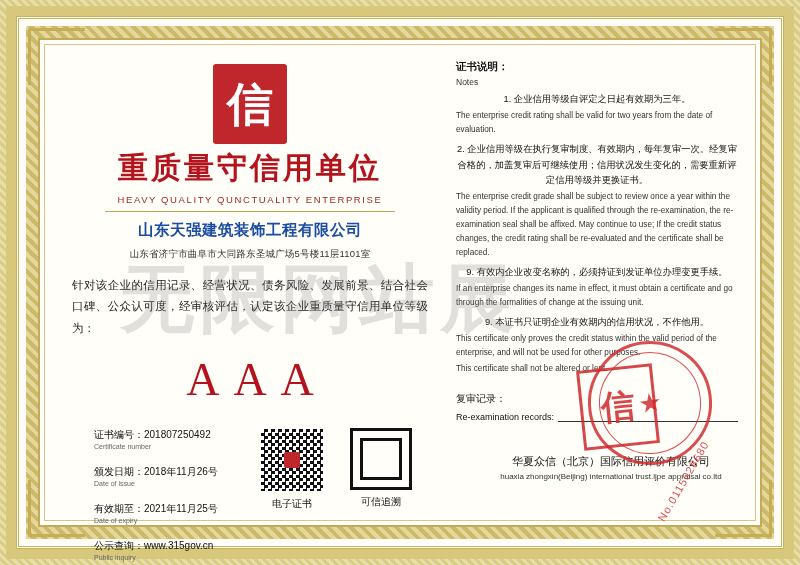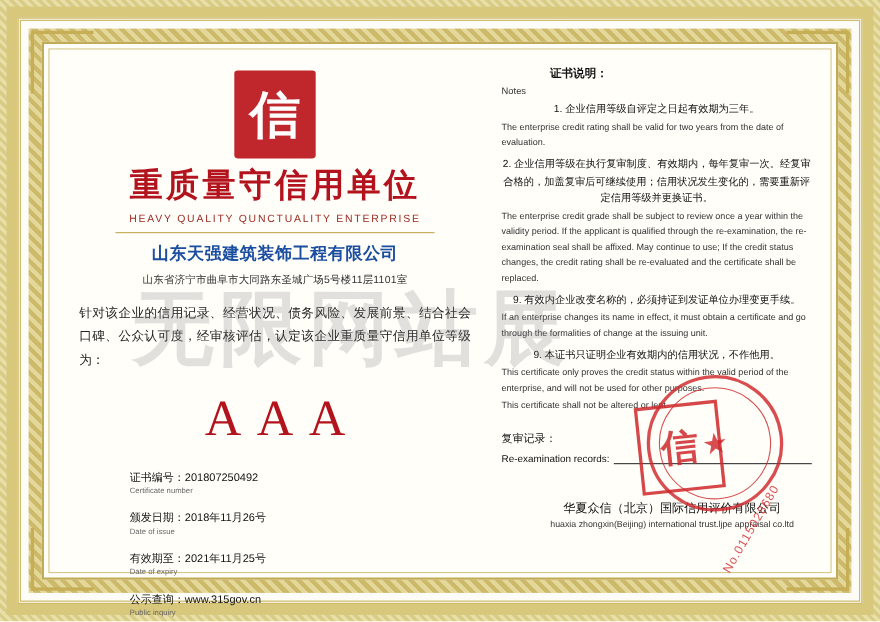--- a/index.html
+++ b/index.html
@@ -105,21 +105,21 @@
   .grade{
     font-family:"Liberation Serif", serif;
     font-size:46px;color:#b3131c;font-weight:normal;
     letter-spacing:14px;margin:14px 0 4px 14px;
   }
   .meta{
     margin-top:18px;margin-left:30px;text-align:left;
     display:flex;gap:10px;align-items:flex-start;
   }
   .meta-rows{flex:1;}
-  .meta-row{margin-bottom:11px;margin-left:24px;}
+  .meta-row{margin-bottom:11px;}
   .meta-cn{font-size:10px;color:#111;}
   .meta-en{font-size:7px;color:#666;margin-top:1px;}
   .meta-val{font-size:10px;color:#111;}
   .codes{
     display:flex;gap:26px;align-items:flex-start;margin-right:24px;margin-top:4px;
   }
   .code-box{text-align:center;}
   .qr{
     width:62px;height:62px;
     background:
@@ -137,21 +137,21 @@
   }
   .trace .inner{
     width:36px;height:36px;border:3px solid #111;
   }
   .code-cap{font-size:10px;color:#111;margin-top:5px;}
 
   
   .right{
     flex:1;position:relative;padding:12px 14px 0 8px;box-sizing:border-box;
   }
-  .notes-title-cn{font-size:10.5px;color:#111;font-weight:bold;margin-left:44px;}
+  .notes-title-cn{font-size:10.5px;color:#111;font-weight:bold;}
   .notes-title-en{font-size:8.5px;color:#333;margin-top:3px;margin-bottom:5px;}
   .note-cn{font-size:9.3px;color:#111;line-height:1.65;margin-top:5px;text-align:center;}
   .note-en{font-size:8.2px;color:#333;line-height:1.7;margin-top:2px;}
   .review{
     margin-top:16px;
   }
   .review-cn{font-size:10px;color:#111;}
   .review-en{font-size:9px;color:#111;margin-top:5px;display:flex;align-items:flex-end;gap:4px;}
   .review-line{flex:1;border-bottom:1px solid #333;height:10px;}
   .org{
@@ -238,20 +238,32 @@
           <div class="meta-row">
             <span class="meta-cn">有效期至：</span><span class="meta-val">2021年11月25号</span>
             <div class="meta-en">Date of expiry</div>
           </div>
           <div class="meta-row">
             <span class="meta-cn">公示查询：</span><span class="meta-val">www.315gov.cn</span>
             <div class="meta-en">Public inquiry</div>
           </div>
         </div>
 
+        <div class="codes">
+          <div class="code-box">
+            <div class="qr"></div>
+            <div class="code-cap">电子证书</div>
+          </div>
+          <div class="code-box">
+            <div class="trace">
+                <div class="inner"></div>
+              </div>
+            <div class="code-cap">可信追溯</div>
+          </div>
+        </div>
       </div>
     </div>
 
     <div class="right">
       <div class="notes-title-cn">证书说明：</div>
       <div class="notes-title-en">Notes</div>
 
       <div class="note-cn">1. 企业信用等级自评定之日起有效期为三年。</div>
       <div class="note-en">The enterprise credit rating shall be valid for two years from the date of evaluation.</div>
 

